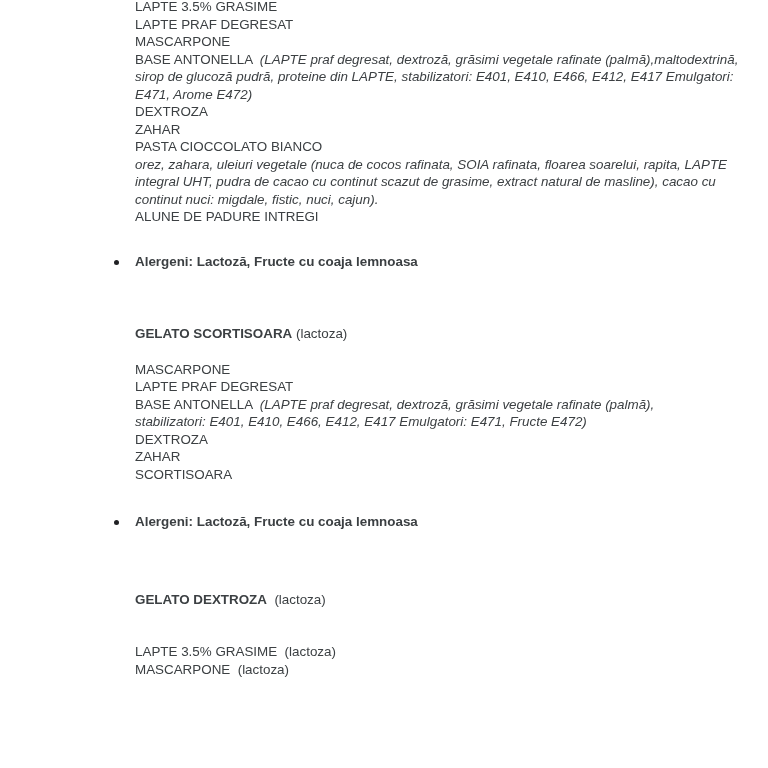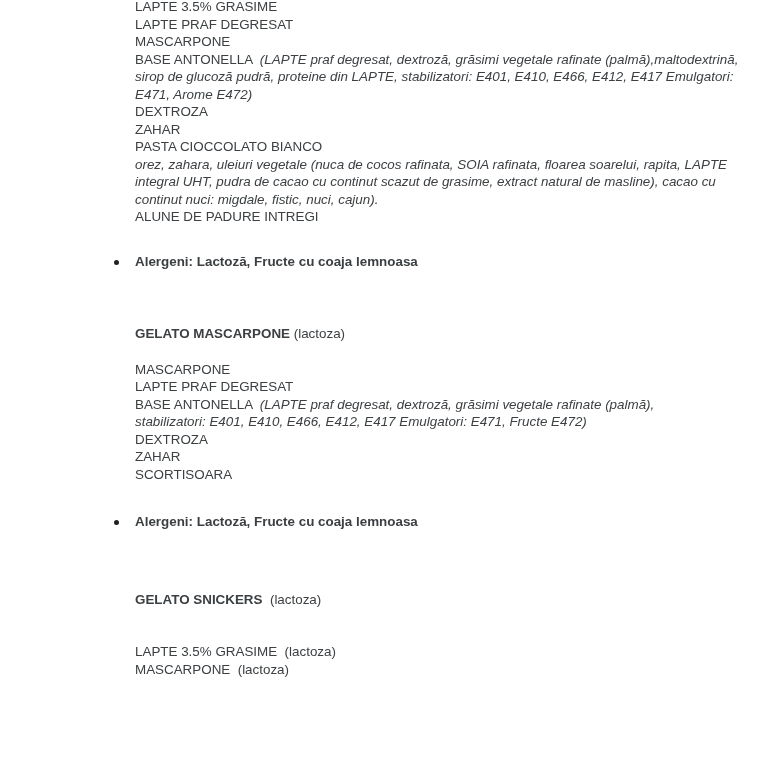--- a/index.html
+++ b/index.html
@@ -49,30 +49,30 @@
       <div class="line"><span>DEXTROZA</span></div>
       <div class="line"><span>ZAHAR</span></div>
       <div class="line"><span>PASTA CIOCCOLATO BIANCO</span></div>
       <div class="line"><span class="i">orez, zahara, uleiuri vegetale (nuca de cocos rafinata, SOIA rafinata, floarea soarelui, rapita, LAPTE</span></div>
       <div class="line"><span class="i">integral UHT, pudra de cacao cu continut scazut de grasime, extract natural de masline), cacao cu</span></div>
       <div class="line"><span class="i">continut nuci: migdale, fistic, nuci, cajun).</span></div>
       <div class="line"><span>ALUNE DE PADURE INTREGI</span></div>
       <div class="gap" style="height: 27px;"></div>
       <div class="line bullet-line"><span class="dot"></span><span class="b">Alergeni: Lactoză, Fructe cu coaja lemnoasa</span></div>
       <div class="gap" style="height: 55px;"></div>
-      <div class="line"><span class="b">GELATO MASCARPONE</span><span> (lactoza)</span></div>
+      <div class="line"><span class="b">GELATO SCORTISOARA</span><span> (lactoza)</span></div>
       <div class="gap" style="height: 18px;"></div>
       <div class="line"><span>MASCARPONE</span></div>
       <div class="line"><span>LAPTE PRAF DEGRESAT</span></div>
       <div class="line"><span>BASE ANTONELLA  </span><span class="i">(LAPTE praf degresat, dextroză, grăsimi vegetale rafinate (palmă),</span></div>
       <div class="line"><span class="i">stabilizatori: E401, E410, E466, E412, E417 Emulgatori: E471, Fructe E472)</span></div>
       <div class="line"><span>DEXTROZA</span></div>
       <div class="line"><span>ZAHAR</span></div>
       <div class="line"><span>SCORTISOARA</span></div>
       <div class="gap" style="height: 30px;"></div>
       <div class="line bullet-line"><span class="dot"></span><span class="b">Alergeni: Lactoză, Fructe cu coaja lemnoasa</span></div>
       <div class="gap" style="height: 60px;"></div>
-      <div class="line"><span class="b">GELATO SNICKERS</span><span>  (lactoza)</span></div>
+      <div class="line"><span class="b">GELATO DEXTROZA</span><span>  (lactoza)</span></div>
       <div class="gap" style="height: 35px;"></div>
       <div class="line"><span>LAPTE 3.5% GRASIME  (lactoza)</span></div>
       <div class="line"><span>MASCARPONE  (lactoza)</span></div>
     </div>
 </div>
 
 </body></html>

